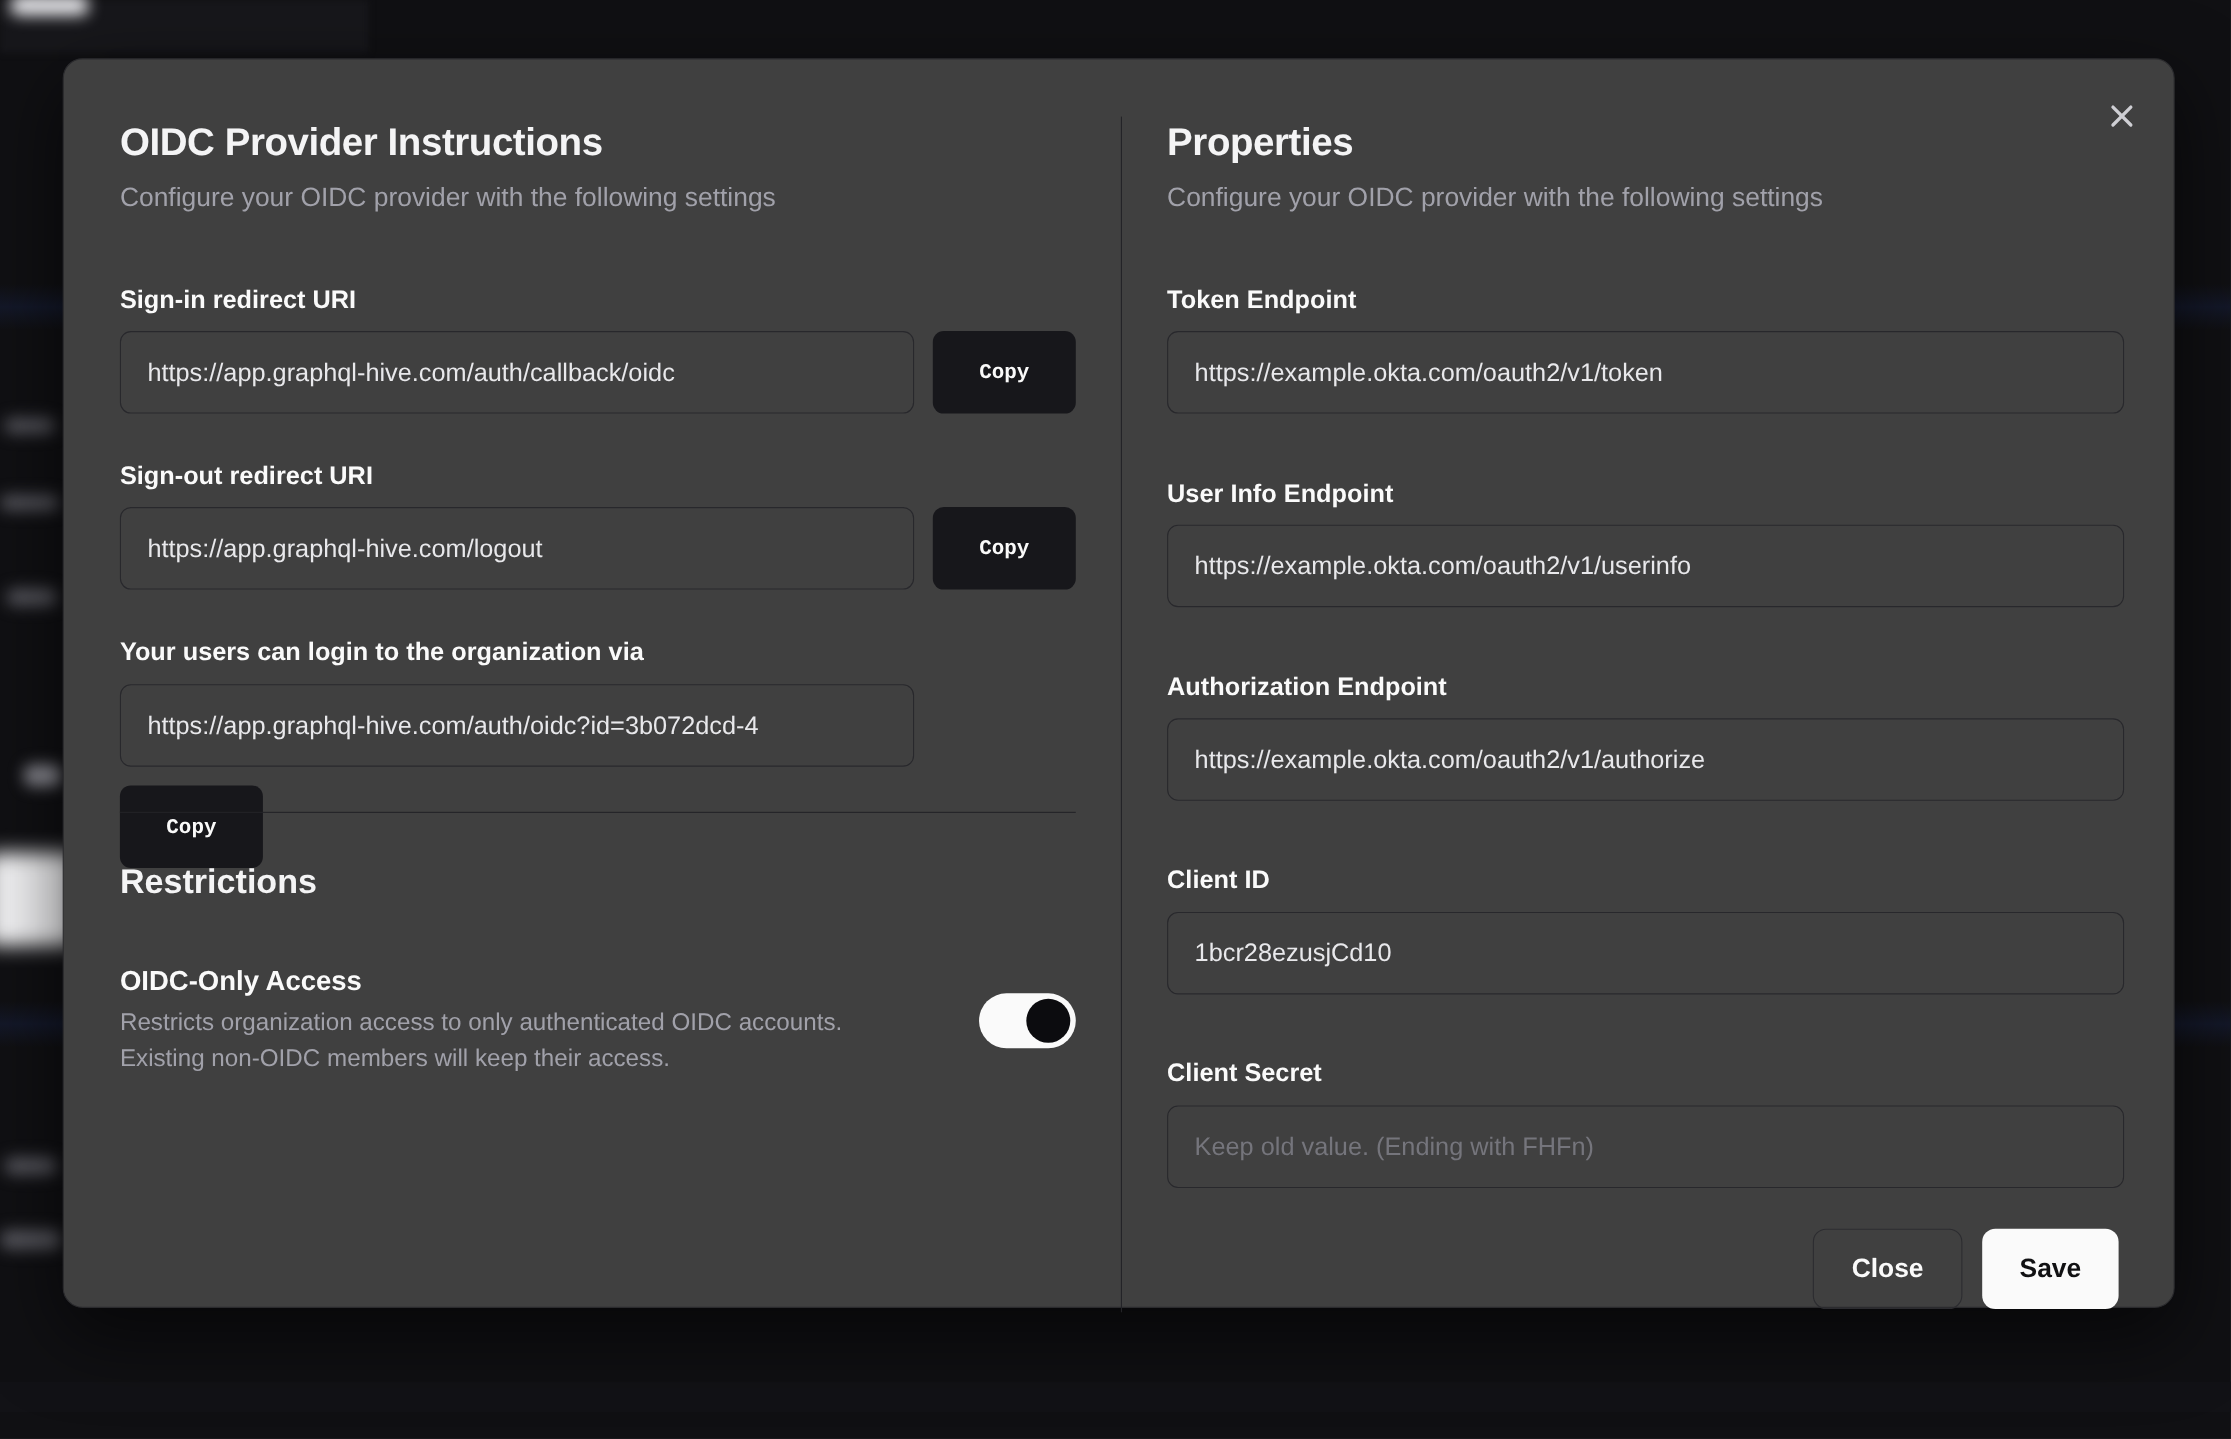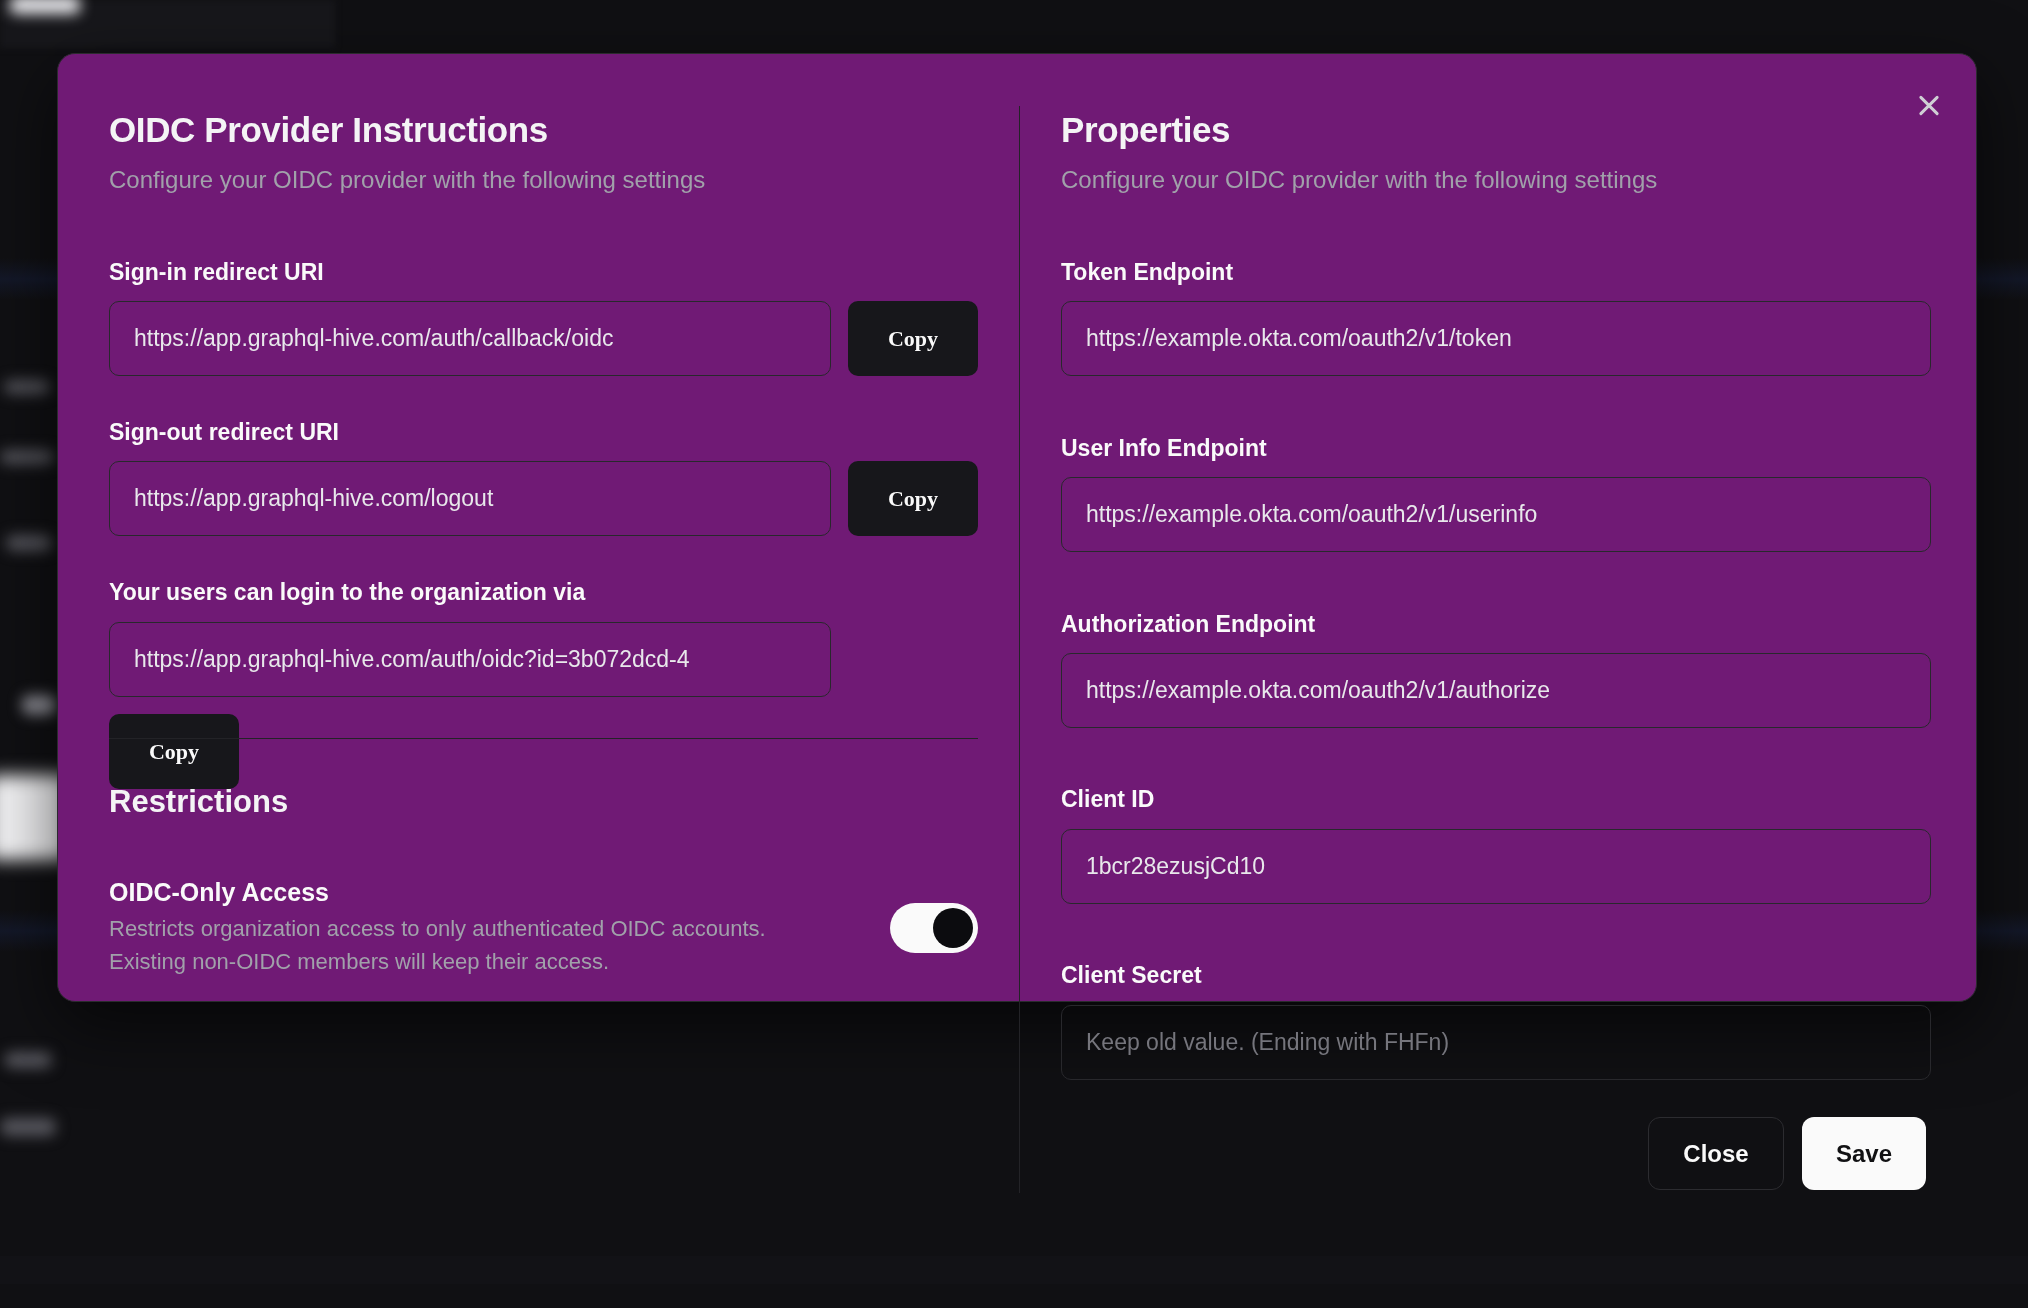--- a/index.html
+++ b/index.html
@@ -10,22 +10,22 @@
     position:relative;
   }
 
   
   .bg-el { position:absolute; }
   .band  { left:0; width:2028px; background:linear-gradient(180deg,rgba(16,22,44,0.0),rgba(22,30,58,0.55),rgba(16,22,44,0.0)); }
   .smudge{ background:#55555c; border-radius:8px; filter:blur(7px); }
 
   
   .modal {
-    position:absolute; left:57px; top:53px; width:1920px; height:949px;
-    background:#701a75; border:1px solid #2b2b2e; border-radius:18px;
+    position:absolute; left:57px; top:53px; width:1920px; height:1136px;
+    background:#404040; border:1px solid #2b2b2e; border-radius:18px;
     box-shadow:0 24px 70px rgba(0,0,0,0.6);
   }
   .vdivider { position:absolute; left:961px; top:52px; width:1px; height:1087px; background:#232327; }
   .hdivider { position:absolute; left:51px; top:684px; width:869px; height:1px; background:#232327; }
 
   .abs { position:absolute; }
   .h1   { font-size:35px; font-weight:700; letter-spacing:-0.4px; color:#f4f4f5; }
   .sub  { font-size:24px; color:#a1a1aa; }
   .lbl  { font-size:23px; font-weight:700; color:#fafafa;margin-top:16px; }
   .h2   { font-size:31px; font-weight:700; color:#f4f4f5; }
@@ -33,22 +33,22 @@
   .row { display:flex; gap:17px; }
   .uri-input {
     height:75px; background:transparent; border:1px solid #28282c; border-radius:10px;
     color:#e8e8eb; font-size:23px; padding:0 24px; outline:none; width:722px;
     font-family:"Liberation Sans","DejaVu Sans",sans-serif;
   }
   .uri-input::placeholder { color:#75757c; }
   .full { width:870px; }
   .copy-btn {
     width:130px; height:75px; border:none; border-radius:10px; background:#17171b;
-    color:#fafafa; font-size:22px; font-weight:700; cursor:pointer;
-    font-family:Liberation Serif, serif;
+    color:#fafafa; font-size:19px; font-weight:700; cursor:pointer;
+    font-family:Liberation Mono, monospace;
   }
 
   .access-lbl { font-size:25px; font-weight:700; color:#fafafa; }
   .desc { font-size:22px; line-height:33px; color:#a1a1aa; }
 
   .toggle {
     width:88px; height:50px; border-radius:26px; background:#fafafa; cursor:pointer;
   }
   .toggle .knob {
     position:absolute; top:5px; width:40px; height:40px; border-radius:50%; background:#0c0c0f;

